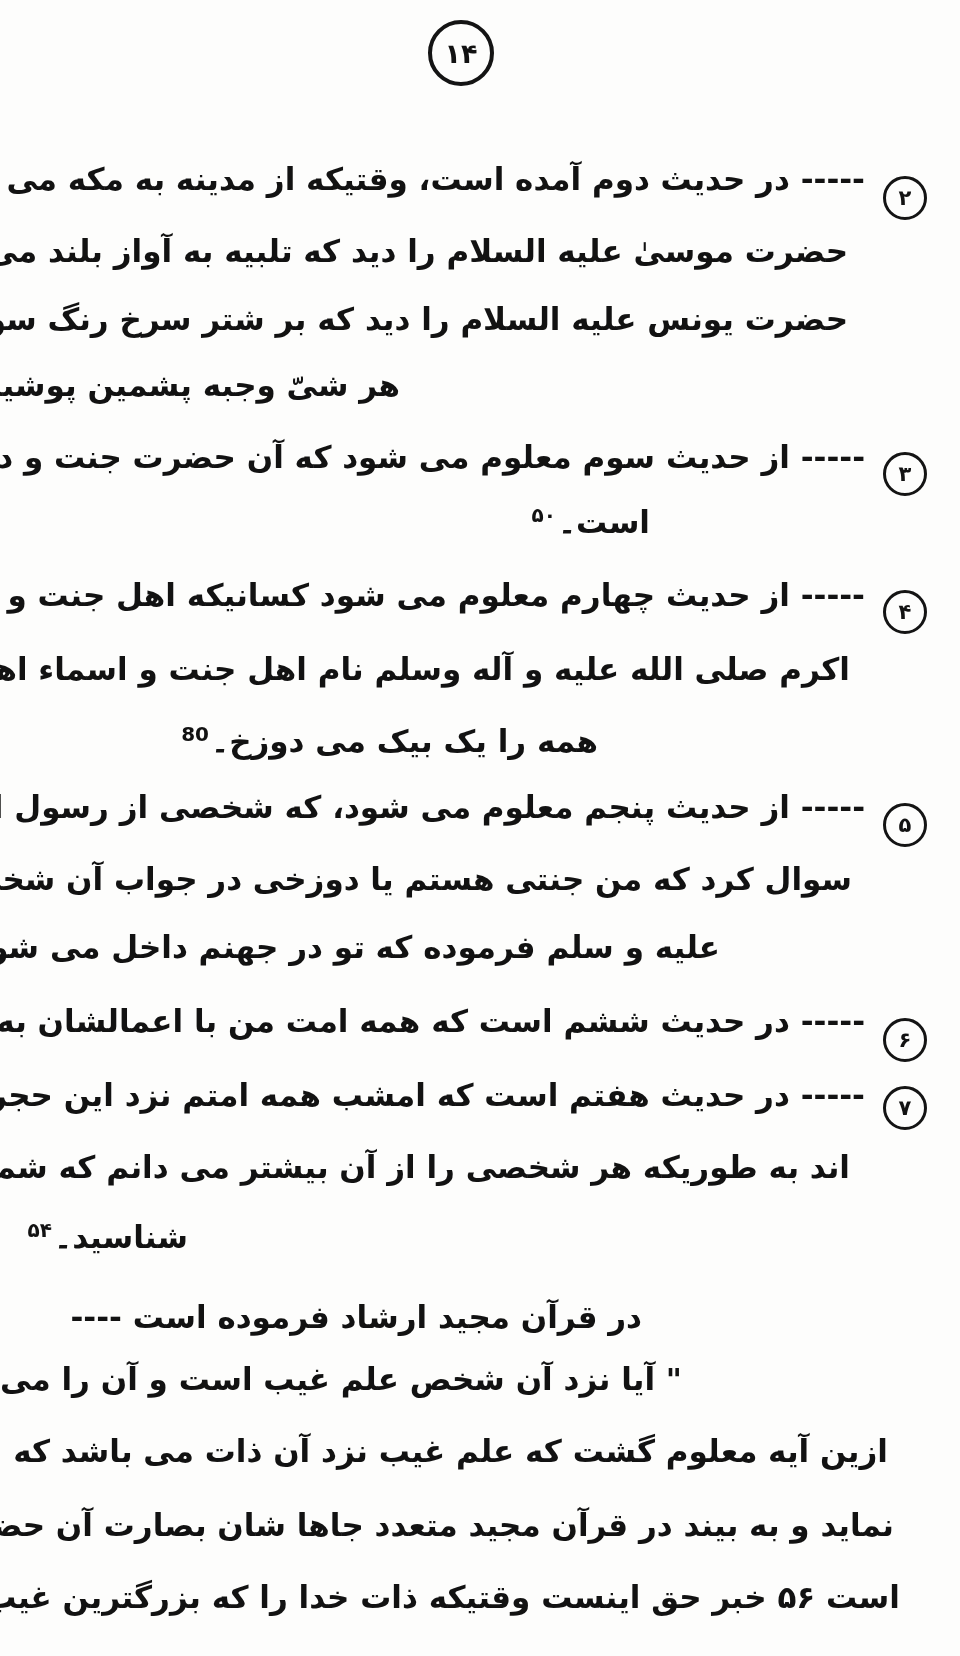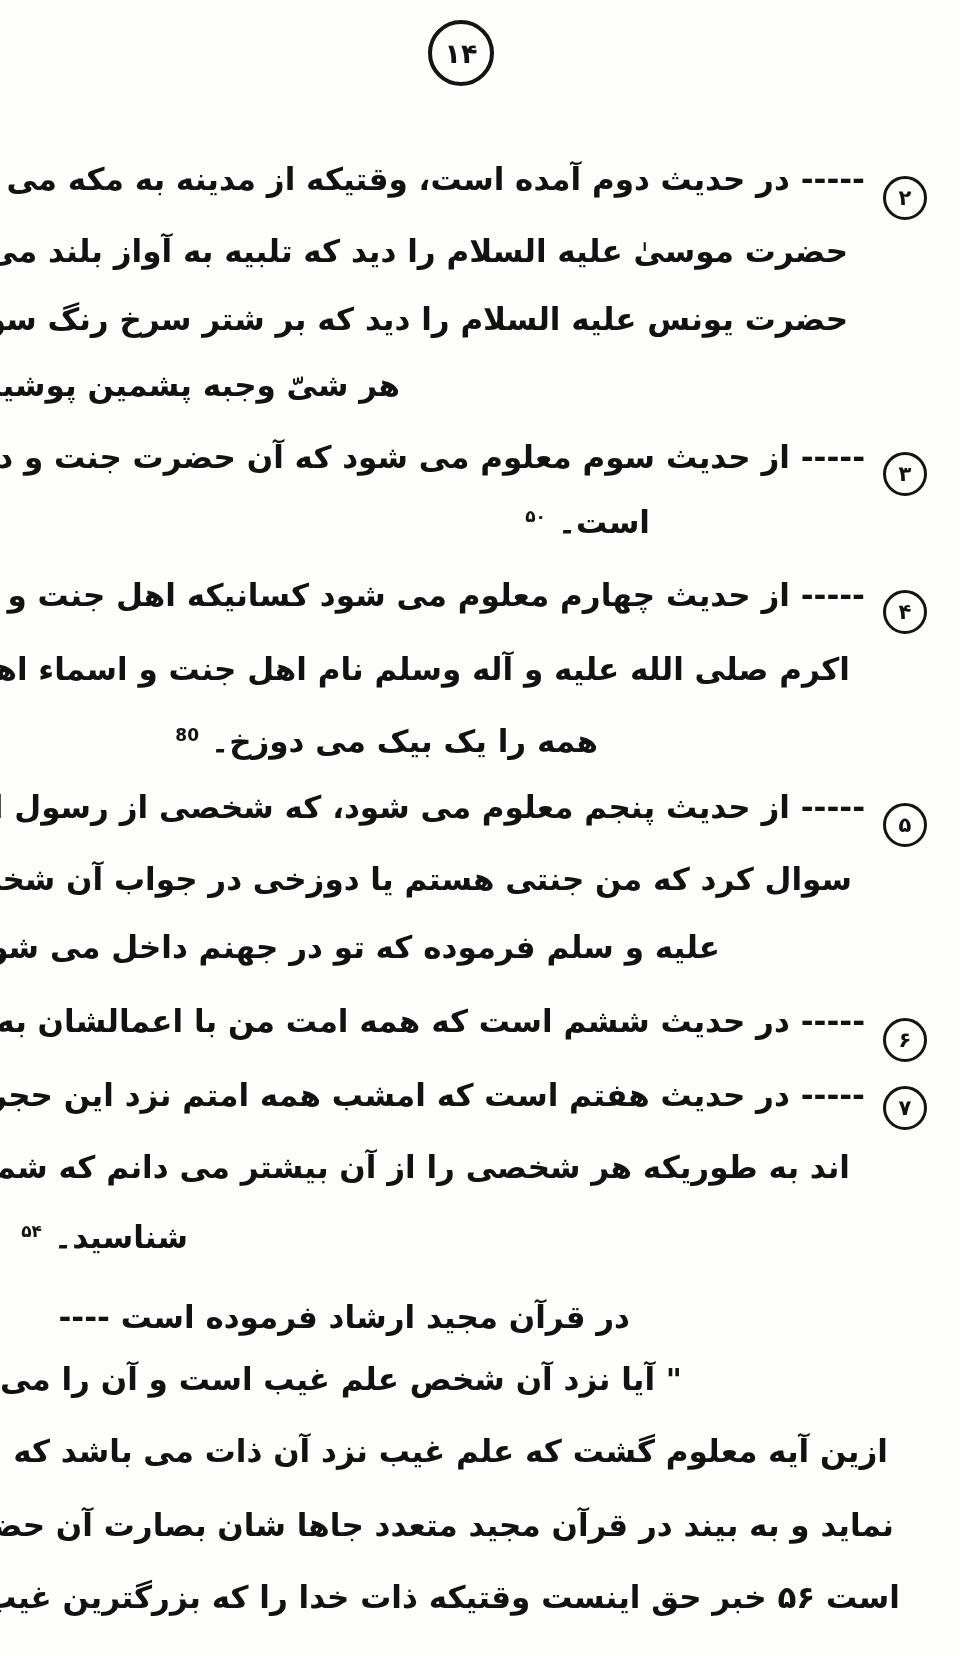--- a/index.html
+++ b/index.html
@@ -29,24 +29,24 @@
   .line{
     position:absolute;
     direction:rtl;
     white-space:nowrap;
     font-size:31px;
     font-weight:700;
     line-height:1.25;
     letter-spacing:0;
   }
   .line .note{
-    font-size:17px;
+    font-size:20px;
     font-weight:700;
     vertical-align:super;
-    margin-left:2px;margin-right:12px;
+    margin-left:2px;margin-right:2px;
   }
   .quote-line{font-size:31px;}
 </style>
 </head>
 <body>
 
 <div class="page">
 
   <div class="page-badge">
     <span>۱۴</span>
@@ -86,20 +86,20 @@
   </div>
 
   <div>
     <div class="marker" style="left:883px;top:1086px">۷</div>
     <div class="line" style="top:1076px;right:95px"><span>----- در حدیث هفتم است که امشب همه امتم نزد این حجره ام مرا پیش کرده شده</span></div>
     <div class="line" style="top:1148px;right:110px"><span>اند به طوریکه هر شخصی را از آن بیشتر می دانم که شما دوست خود تان را می</span></div>
     <div class="line" style="top:1218px;right:772px"><span>شناسید۔</span><sup class="note">۵۴</sup></div>
   </div>
 
   <div>
-    <div class="line" style="top:1298px;right:330px"><span>در قرآن مجید ارشاد فرموده است ----</span></div>
+    <div class="line" style="top:1298px;right:318px"><span>در قرآن مجید ارشاد فرموده است ----</span></div>
     <div class="line quote-line" style="top:1360px;right:278px"><span>" آیا نزد آن شخص علم غیب است و آن را می بیند "</span></div>
     <div class="line" style="top:1432px;right:72px"><span>ازین آیه معلوم گشت که علم غیب نزد آن ذات می باشد که خودش ذاتاً مشاهده</span></div>
     <div class="line" style="top:1506px;right:66px"><span>نماید و به بیند در قرآن مجید متعدد جاها شان بصارت آن حضرت بیان نموده شده</span></div>
     <div class="line" style="top:1578px;right:60px"><span>است ۵۶ خبر حق اینست وقتیکه ذات خدا را که بزرگترین غیب است با چشم خود دیده</span></div>
   </div>
 
 </div>
 
 </body></html>

